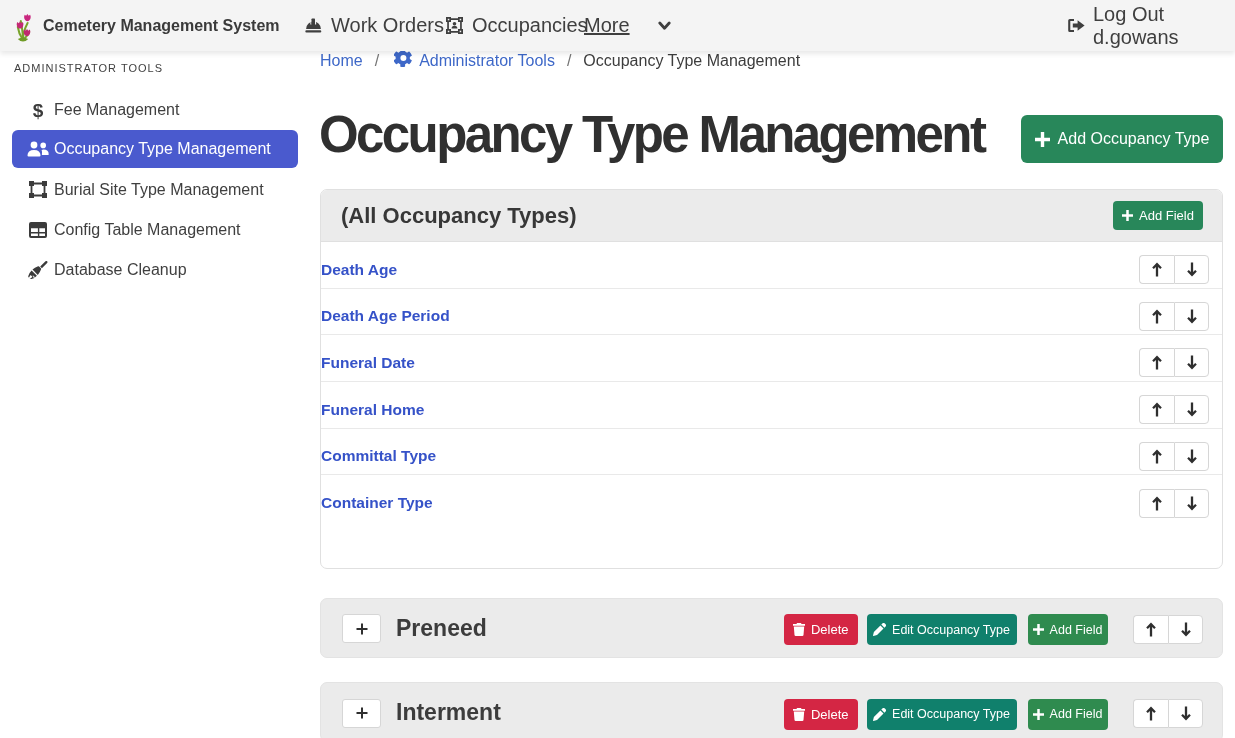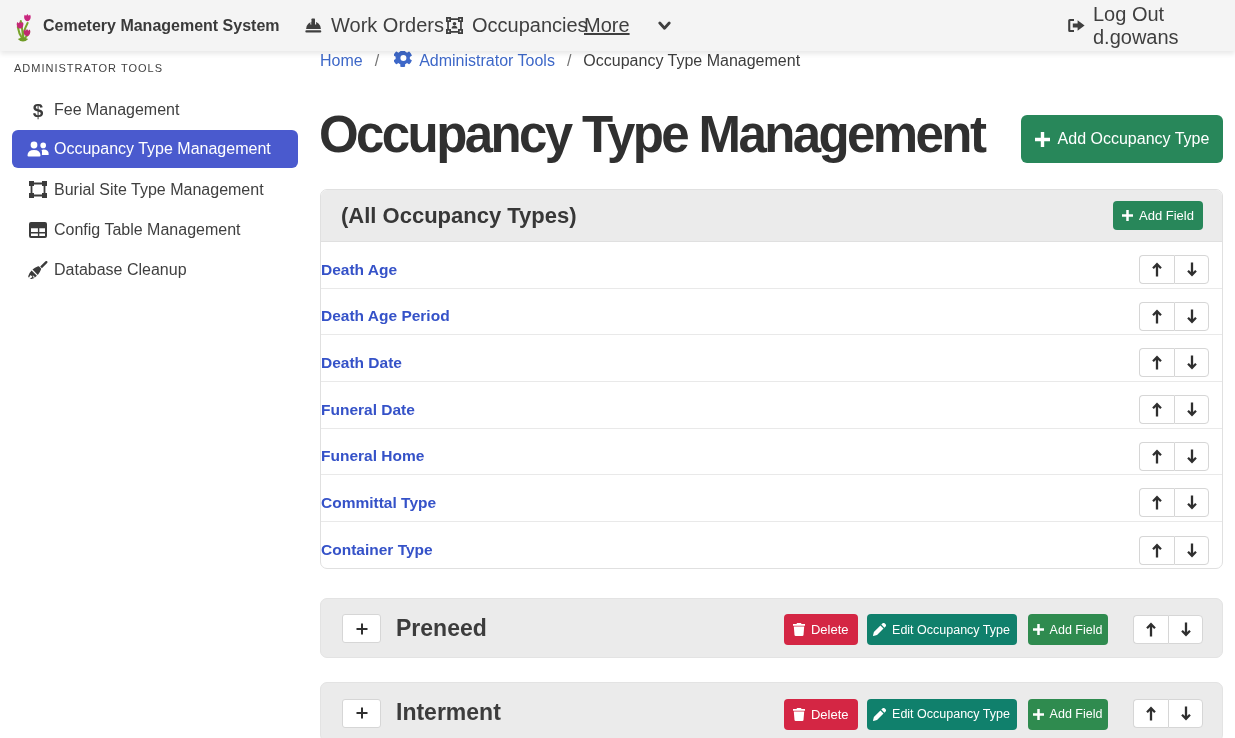--- a/index.html
+++ b/index.html
@@ -226,35 +226,20 @@
           </svg>
         </span>
         <span class="arrbtn dn">
           <svg width="14" height="15" viewBox="0 0 14 15" fill="#2f2f2f">
             <path d="M7 14.4 L11.8 9.6 L10.2 8 L8.15 10.05 V0.6 H5.85 V10.05 L3.8 8 L2.2 9.6z"></path>
           </svg>
         </span>
       </span>
   </div>
   <div class="row">
-      <a href="#">Death Date</a>
-    <span class="arrgrp">
-        <span class="arrbtn up">
-          <svg width="14" height="15" viewBox="0 0 14 15" fill="#2f2f2f">
-            <path d="M7 0.6 L11.8 5.4 L10.2 7 L8.15 4.95 V14.4 H5.85 V4.95 L3.8 7 L2.2 5.4z"></path>
-          </svg>
-        </span>
-        <span class="arrbtn dn">
-          <svg width="14" height="15" viewBox="0 0 14 15" fill="#2f2f2f">
-            <path d="M7 14.4 L11.8 9.6 L10.2 8 L8.15 10.05 V0.6 H5.85 V10.05 L3.8 8 L2.2 9.6z"></path>
-          </svg>
-        </span>
-      </span>
-  </div>
-  <div class="row">
       <a href="#">Funeral Date</a>
     <span class="arrgrp">
         <span class="arrbtn up">
           <svg width="14" height="15" viewBox="0 0 14 15" fill="#2f2f2f">
             <path d="M7 0.6 L11.8 5.4 L10.2 7 L8.15 4.95 V14.4 H5.85 V4.95 L3.8 7 L2.2 5.4z"></path>
           </svg>
         </span>
         <span class="arrbtn dn">
           <svg width="14" height="15" viewBox="0 0 14 15" fill="#2f2f2f">
             <path d="M7 14.4 L11.8 9.6 L10.2 8 L8.15 10.05 V0.6 H5.85 V10.05 L3.8 8 L2.2 9.6z"></path>

